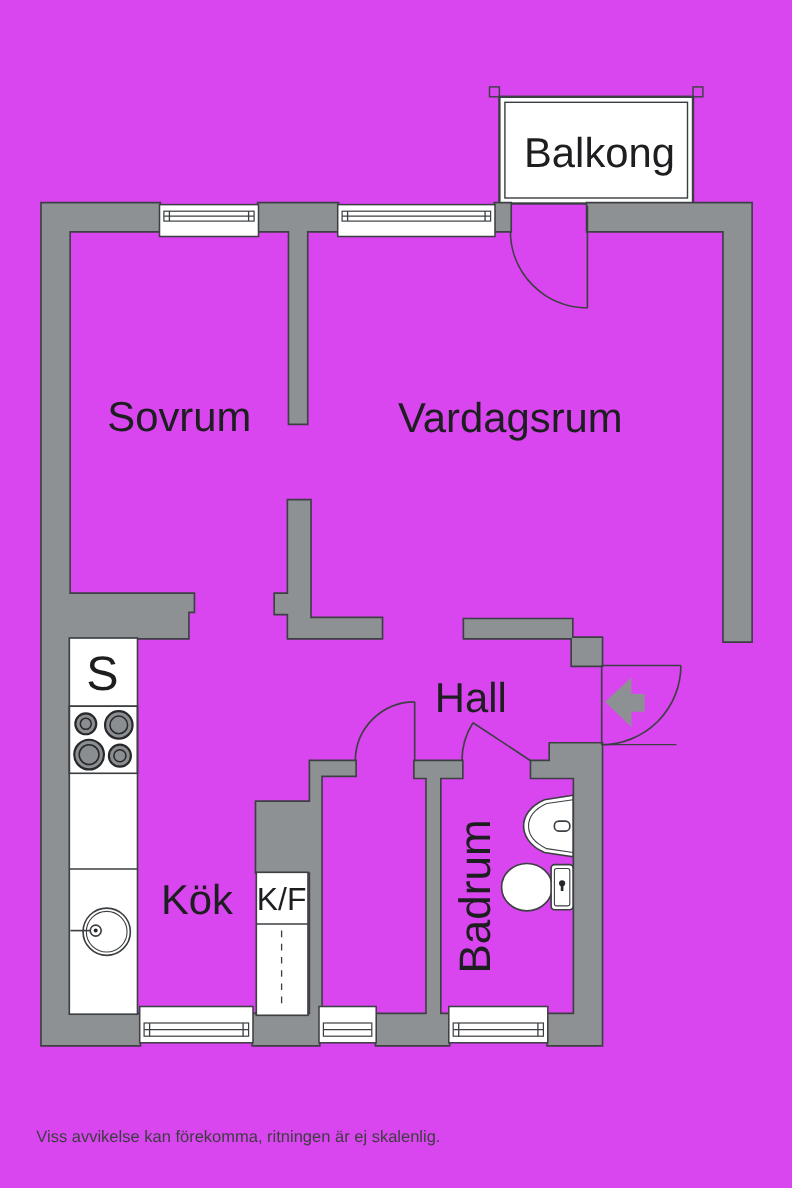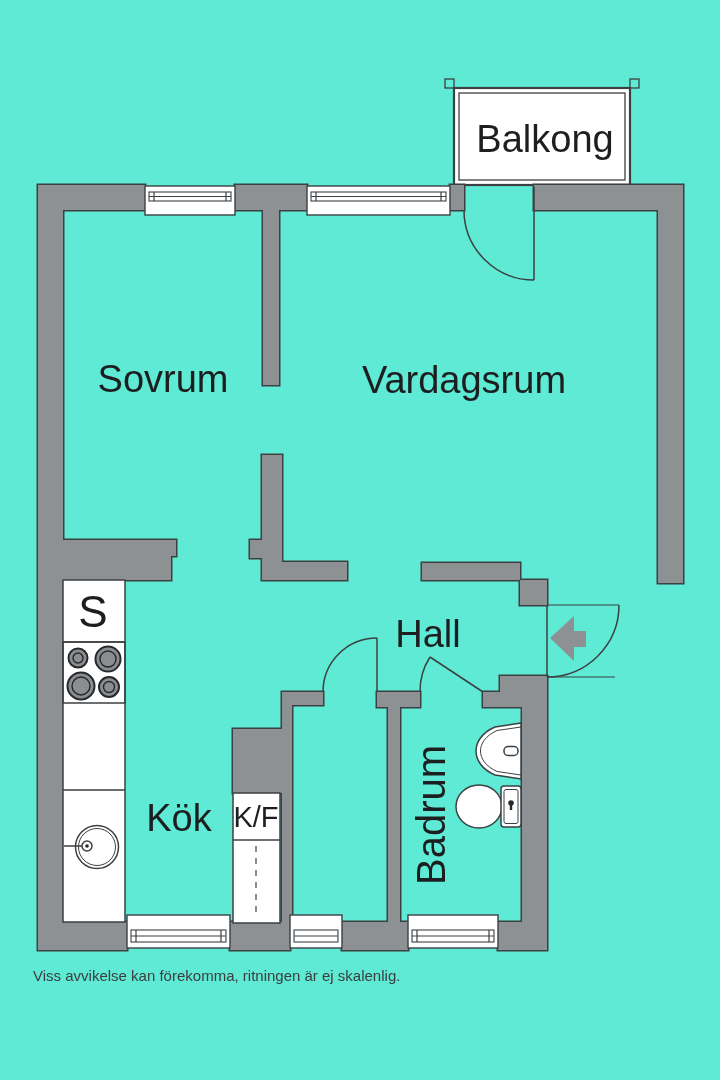--- a/index.html
+++ b/index.html
@@ -1,34 +1,34 @@
 <!DOCTYPE html>
 <html><head>
 <meta charset="utf-8">
 <style>
   html,body{margin:0;padding:0;background:#ffffff;}
-  .page{position:relative;width:720px;height:1080px;background:#5eead4;overflow:hidden;
+  .page{position:relative;width:720px;height:1080px;background:#d946ef;overflow:hidden;
         font-family:"Liberation Sans", sans-serif;}
   svg{position:absolute;left:0;top:0;}
   .walls-outline{stroke:#3d4043;stroke-width:3;}
   .thin{fill:none;stroke:#3d4043;stroke-width:1.5;stroke-linecap:butt;}
   .thin-lt{fill:none;stroke:#3d4043;stroke-width:1.2;}
   .win-box{fill:#ffffff;stroke:#3d4043;stroke-width:1.4;}
   .win-glass{fill:#ffffff;stroke:#3d4043;stroke-width:1.1;}
   .fixture{fill:#ffffff;stroke:#3d4043;stroke-width:1.5;}
   .fixture-lt{fill:none;stroke:#3d4043;stroke-width:1;}
   .balcony-outer{fill:#ffffff;stroke:#3d4043;stroke-width:2.2;}
   .balcony-inner{fill:none;stroke:#3d4043;stroke-width:1.3;}
   .burner-o{stroke:#27282a;stroke-width:2;fill:#8b8e91;}
   .burner-i{stroke:#27282a;stroke-width:1.4;fill:none;}
   .dark{fill:#27282a;}
   .room-label{fill:#1d1e20;font-size:38px;text-anchor:middle;}
   .label-kf{fill:#1d1e20;font-size:29px;text-anchor:middle;}
   .label-s{fill:#1d1e20;font-size:44px;text-anchor:middle;}
-  .disclaimer{position:absolute;left:33px;top:967px;font-size:15px;color:#3c3d3f;}
+  .disclaimer{position:absolute;left:33px;top:1025px;font-size:15px;color:#3c3d3f;}
 </style>
 </head>
 <body>
 
 <div class="page">
   <svg width="720" height="1080" viewBox="0 0 720 1080">
     <defs>
       <path id="walls" d="M38 185h25v765h-25z M38 185h107v25h-107z M235 185h72v25h-72z M450 185h14v25h-14z M534 185h149v25h-149z M658 185h25v398h-25z M263 210h16v175h-16z M262 455h20v125h-20z M250 540h12v18h-12z M282 562h65v18h-65z M63 540h113v16h-113z M63 556h108v24h-108z M422 563h98v17h-98z M520 580h27v25h-27z M282 692h41v13h-41z M282 705h10v217h-10z M233 729h59v64h-59z M377 692h43v15h-43z M388 707h12v215h-12z M483 692h64v15h-64z M500 676h47v16h-47z M522 676h25v274h-25z M38 922h89v28h-89z M230 922h60v28h-60z M342 922h66v28h-66z M498 922h49v28h-49z"></path>
     </defs>
 

